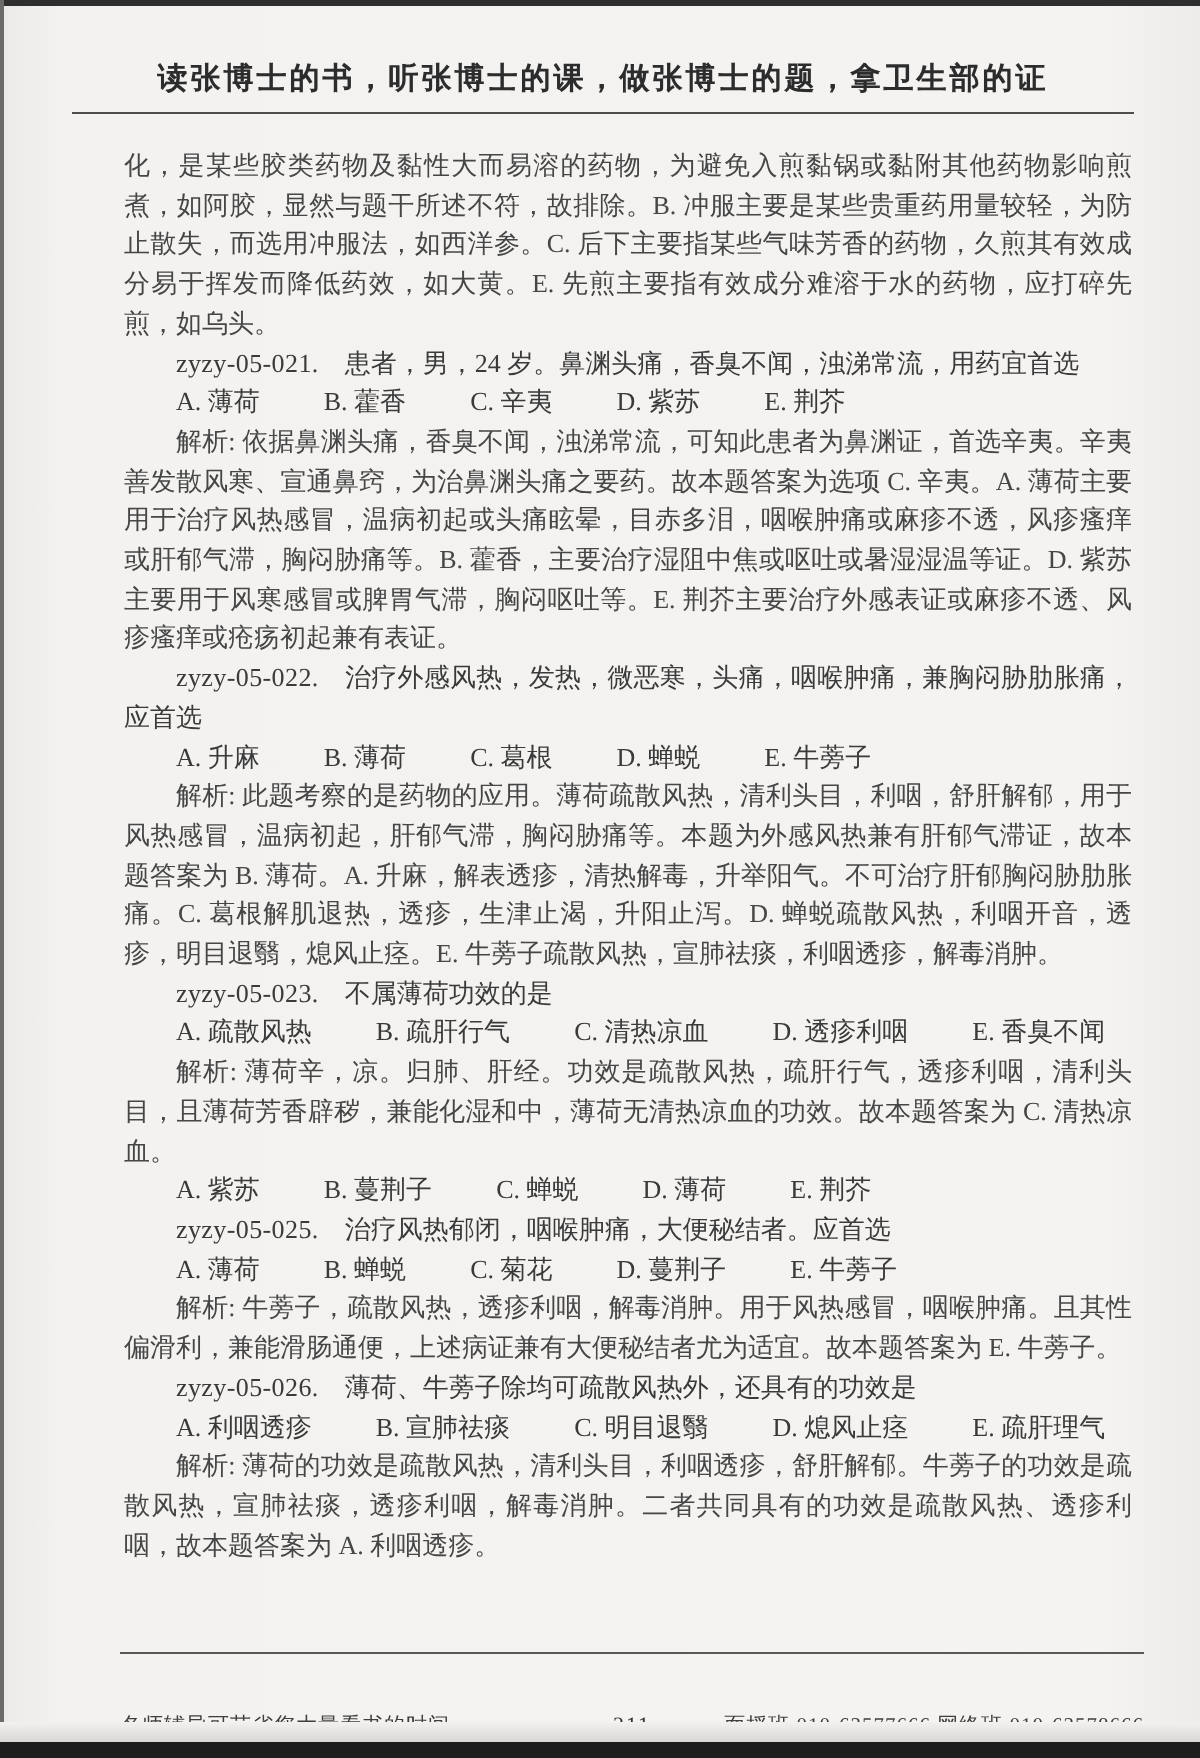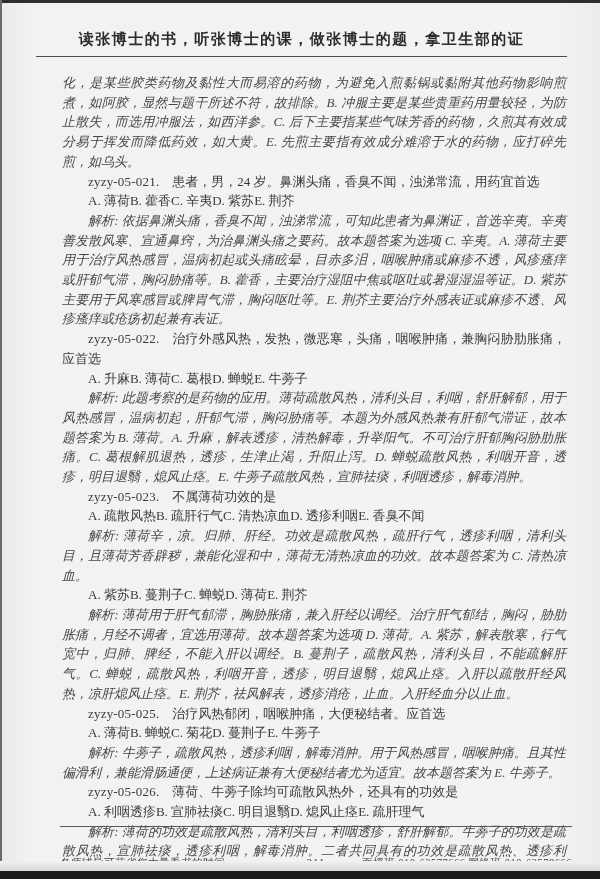--- a/index.html
+++ b/index.html
@@ -23,24 +23,24 @@
   .header{
     margin:0 -1px 16px -26px;
     text-align:center;
     font-size:15px;font-weight:bold;letter-spacing:1.5px;color:#2c2c2c;
     padding-bottom:7px;
     border-bottom:1px solid #4d4d4d;
   }
 
   .content{margin-top:13px;font-size:13px;line-height:19.7px;color:#3a3a3a;text-align:justify;}
   .content p{margin:0;}
-  .kai{font-style:italic;color:#464646;}
+  .kai{color:#464646;}
   .stem{text-indent:26px;}
   .q-id{margin-right:13px;letter-spacing:0.2px;}
-  .opts{display:flex;padding-left:26px;flex-wrap:wrap;}
+  .opts{display:flex;gap:32px;padding-left:26px;flex-wrap:wrap;}
   .analysis{text-indent:26px;}
 
   .footer{
     position:absolute;left:60px;right:28px;top:826px;
     border-top:1px solid #585858;
     padding-top:4px;
     display:flex;align-items:baseline;
     font-size:10.5px;color:#3e3e3e;letter-spacing:0.5px;
   }
   .footer .f-left{flex:1;text-align:left;margin-top:25px;}
@@ -97,21 +97,20 @@
       </div>
 
       <div>
         <div class="opts">
           <span class="opt">A. 紫苏</span>
           <span class="opt">B. 蔓荆子</span>
           <span class="opt">C. 蝉蜕</span>
           <span class="opt">D. 薄荷</span>
           <span class="opt">E. 荆芥</span>
         </div>
-        <p class="analysis kai">解析: 薄荷用于肝气郁滞，胸胁胀痛，兼入肝经以调经。治疗肝气郁结，胸闷，胁肋胀痛，月经不调者，宜选用薄荷。故本题答案为选项 D. 薄荷。A. 紫苏，解表散寒，行气宽中，归肺、脾经，不能入肝以调经。B. 蔓荆子，疏散风热，清利头目，不能疏解肝气。C. 蝉蜕，疏散风热，利咽开音，透疹，明目退翳，熄风止痉。入肝以疏散肝经风热，凉肝熄风止痉。E. 荆芥，祛风解表，透疹消疮，止血。入肝经血分以止血。</p>
       </div>
 
       <div>
         <p class="stem"><span class="q-id">zyzy-05-025.</span><span>治疗风热郁闭，咽喉肿痛，大便秘结者。应首选</span></p>
         <div class="opts">
           <span class="opt">A. 薄荷</span>
           <span class="opt">B. 蝉蜕</span>
           <span class="opt">C. 菊花</span>
           <span class="opt">D. 蔓荆子</span>
           <span class="opt">E. 牛蒡子</span>

